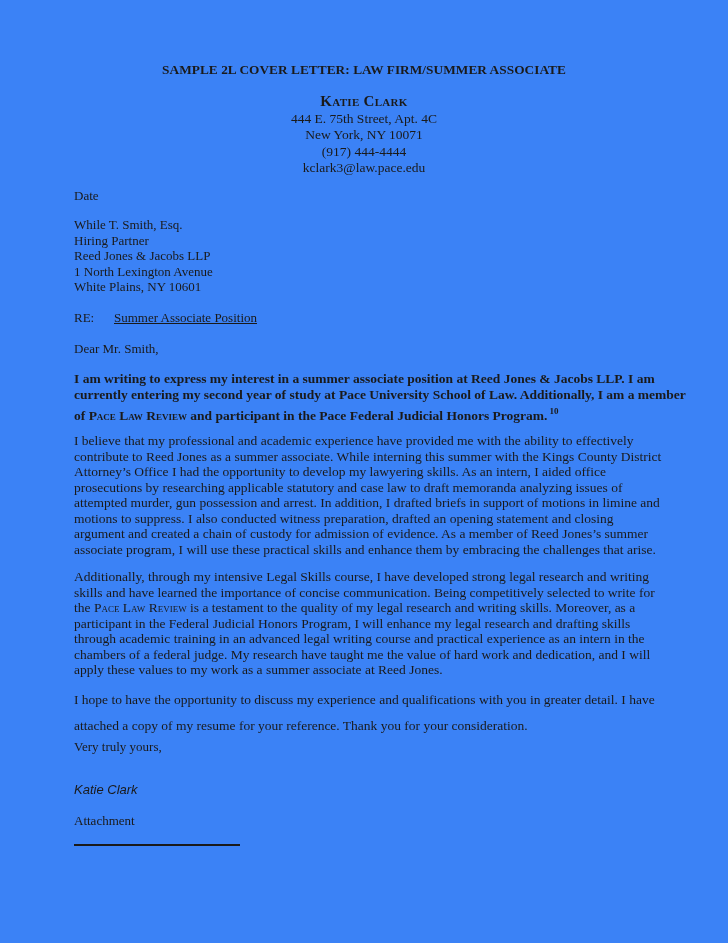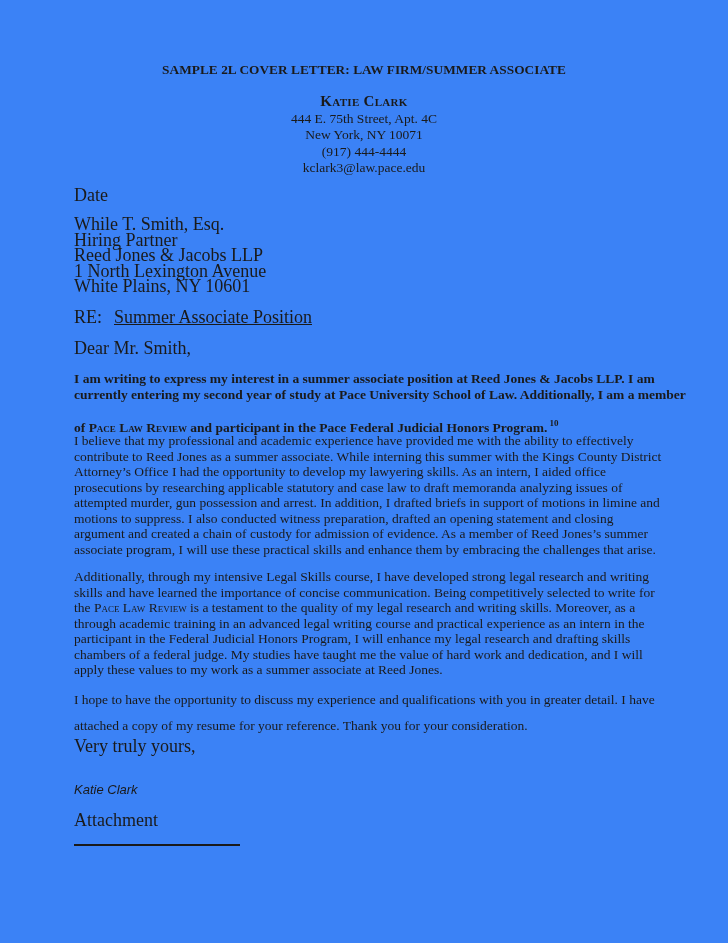--- a/index.html
+++ b/index.html
@@ -13,36 +13,36 @@
       font-weight: bold; font-size: 13.3px; letter-spacing: 0.05px;
     }
     .letterhead {
       position: absolute; left: 0; top: 92px; width: 728px; text-align: center;
       font-size: 13.5px; line-height: 16.3px;
     }
     .letterhead .name {
       font-weight: bold; font-size: 15px; font-variant: small-caps; line-height: 19px;
       letter-spacing: 0.3px;
     }
-    .abs { position: absolute; left: 74px; font-size: 18px; line-height: 15.5px; white-space: nowrap; }
+    .abs { position: absolute; left: 74px; font-size: 13px; line-height: 15.5px; white-space: nowrap; }
     .date { top: 188px; }
     .recipient { top: 217px; }
     .recipient div { line-height: 15.5px; }
     .re { top: 310px; }
     .re .re-label { display: inline-block; width: 40px; }
     .re .re-subject { text-decoration: underline; }
     .salutation { top: 341px; }
     .para {
       position: absolute; left: 74px; width: 575px;
       font-size: 13.5px; line-height: 15.5px; white-space: normal;
     }
     .para .line { display: block; white-space: nowrap; }
     .sc { font-variant: small-caps; }
     .p1 { top: 371px; font-weight: bold; }
-    .p1 .line:nth-child(3) { margin-top: 14px; }
+    .p1 .line:nth-child(3) { margin-top: 2px; }
     .sup { font-size: 9px; vertical-align: 6px; margin-left: 2px; }
     .p2 { top: 433px; }
     .p3 { top: 569px; }
     .p4 { top: 692px; }
     .p4 .line:nth-child(2) { margin-top: 10px; }
     .closing { top: 739px; }
     .signature { top: 782px; font-family: "Liberation Sans", sans-serif; font-style: italic; font-size: 13px; }
     .attachment { top: 813px; }
     .sig-rule { position: absolute; left: 74px; top: 844px; width: 166px; height: 0; border-top: 2px solid #1a1a1a; }
   </style>
@@ -91,23 +91,23 @@
     <span class="line">attempted murder, gun possession and arrest. In addition, I drafted briefs in support of motions in limine and</span>
     <span class="line">motions to suppress. I also conducted witness preparation, drafted an opening statement and closing</span>
     <span class="line">argument and created a chain of custody for admission of evidence. As a member of Reed Jones’s summer</span>
     <span class="line">associate program, I will use these practical skills and enhance them by embracing the challenges that arise.</span>
   </div>
 
   <div class="para p3">
     <span class="line">Additionally, through my intensive Legal Skills course, I have developed strong legal research and writing</span>
     <span class="line">skills and have learned the importance of concise communication. Being competitively selected to write for</span>
     <span class="line"><span>the </span><span class="sc">Pace Law Review</span><span> is a testament to the quality of my legal research and writing skills. Moreover, as a</span></span>
+    <span class="line">participant in the Federal Judicial Honors Program, I will enhance my legal research and drafting skills</span>
     <span class="line">through academic training in an advanced legal writing course and practical experience as an intern in the</span>
-    <span class="line">participant in the Federal Judicial Honors Program, I will enhance my legal research and drafting skills</span>
-    <span class="line">chambers of a federal judge. My studies have taught me the value of hard work and dedication, and I will</span>
+    <span class="line">chambers of a federal judge. My research have taught me the value of hard work and dedication, and I will</span>
     <span class="line">apply these values to my work as a summer associate at Reed Jones.</span>
   </div>
 
   <div class="para p4">
     <span class="line">I hope to have the opportunity to discuss my experience and qualifications with you in greater detail. I have</span>
     <span class="line">attached a copy of my resume for your reference. Thank you for your consideration.</span>
   </div>
 
   <div class="abs closing">Very truly yours,</div>
   <div class="abs signature">Katie Clark</div>

